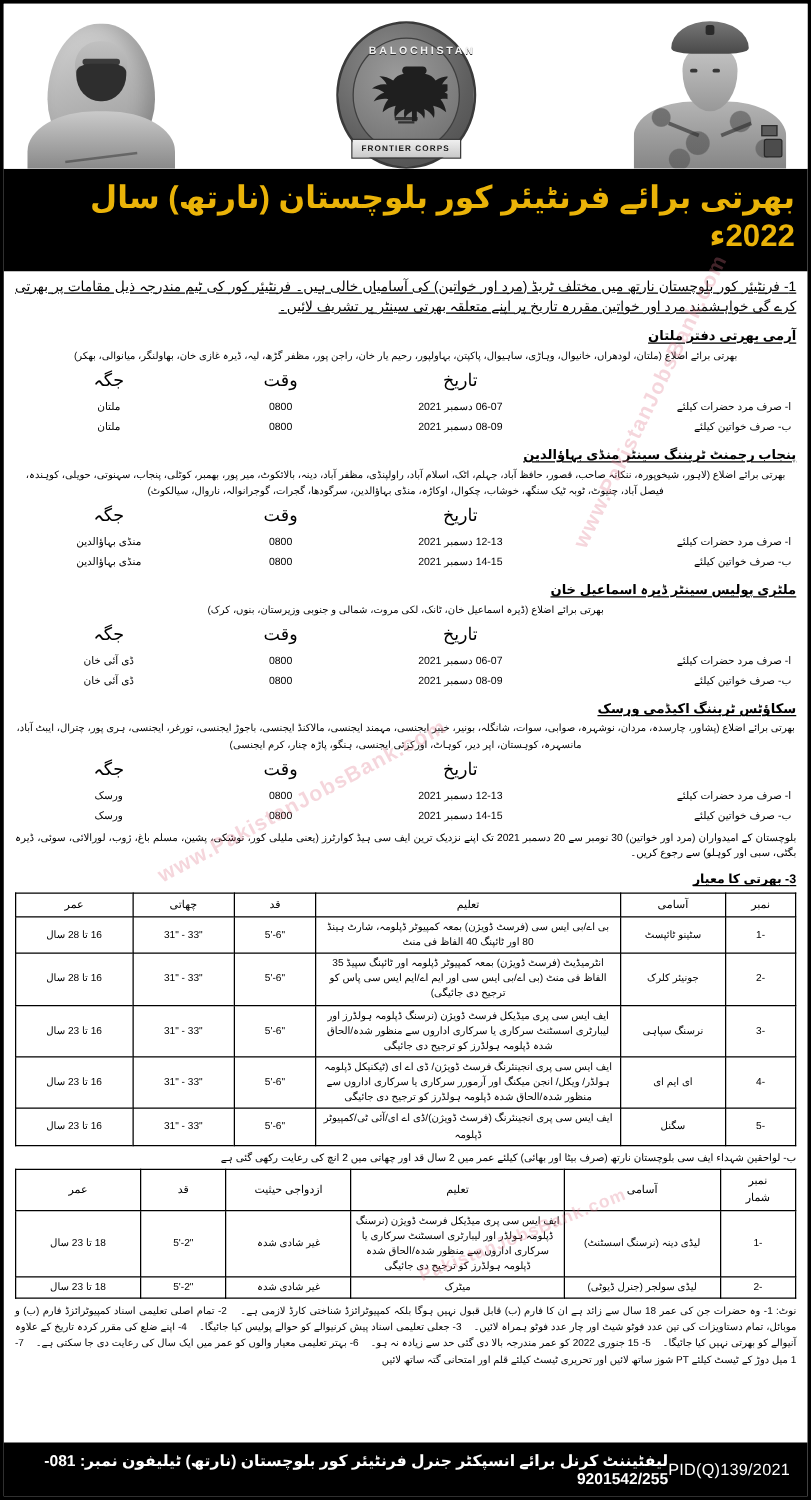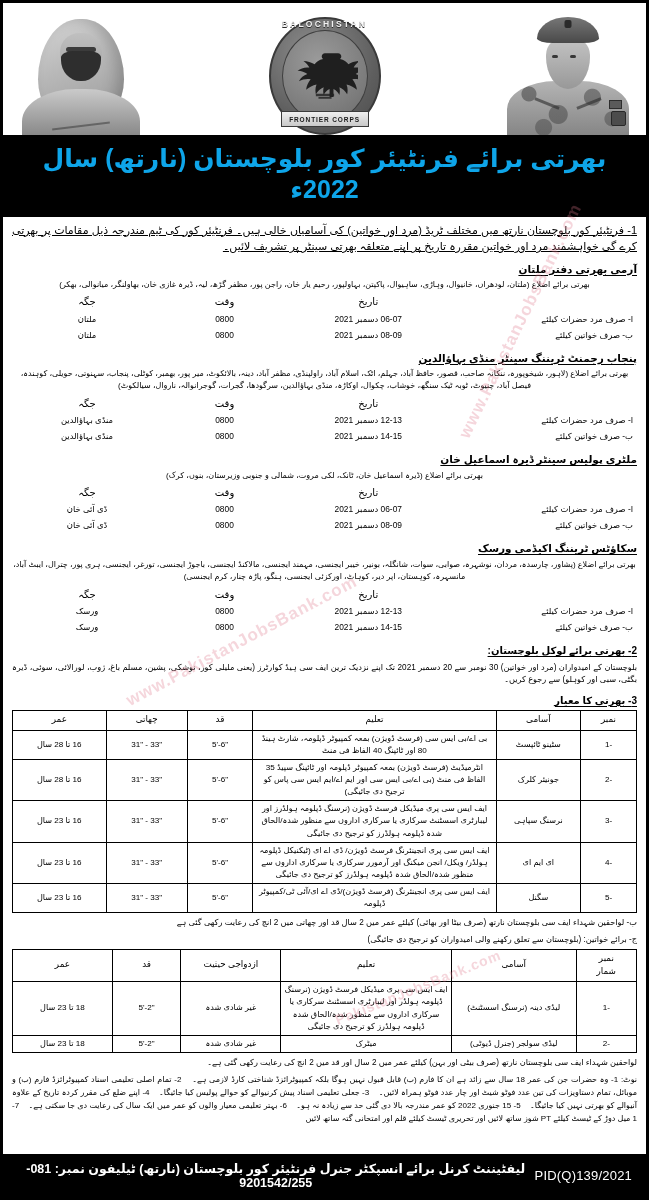--- a/index.html
+++ b/index.html
@@ -184,22 +184,22 @@
   }
   .crest .inner {
     position: absolute;
     inset: 13px;
     border-radius: 50%;
     background: radial-gradient(circle at 42% 34%, #9b9b9b, #6b6b6b);
     border: 1px solid #3f3f3f;
   }
   .crest .crest-word {
     position: absolute;
-    top: 2px; left: 0; right: 0;
-    text-align: center;
+    top: 18px; left: 0; right: 0;
+    text-align: right;
     font-size: 8.5px;
     letter-spacing: 2.2px;
     font-weight: bold;
     color: #f2f2f2;
     text-shadow: 0 1px 0 #2b2b2b;
     direction: ltr;
   }
   .crest .eagle {
     position: relative;
     z-index: 3;
@@ -219,22 +219,21 @@
     font-size: 6.5px;
     font-weight: bold;
     letter-spacing: .9px;
     color: #1a1a1a;
     direction: ltr;
   }
 
   
   .title-bar {
     background: #000;
-    color: #0ea5e9;
-    text-align: center;
+    color: #eab308;
     padding: 8px 10px 11px;
     flex: 0 0 auto;
   }
   .title-bar .title {
     font-size: 25px;
     font-weight: bold;
     line-height: 1.25;
     letter-spacing: .2px;
   }
 
@@ -281,21 +280,21 @@
 
   
   .sched {
     width: 100%;
     border-collapse: collapse;
     margin: 0 0 3px 0;
     font-size: 8.4px;
   }
   .sched th {
     font-weight: normal;
-    font-size: 10px;
+    font-size: 14px;
     padding: 1px 0 2px;
   }
   .sched td { padding: 1px 0 2px; }
   .sched .c-label { width: 30%; text-align: right; padding-right: 4px; }
   .sched .c-date  { width: 26%; text-align: center; }
   .sched .c-time  { width: 20%; text-align: center; }
   .sched .c-place { width: 24%; text-align: center; }
 
   .para {
     font-size: 8.2px;
@@ -367,21 +366,20 @@
     align-items: center;
     justify-content: space-between;
     padding: 7px 14px;
     flex: 0 0 auto;
     margin-top: auto;
   }
   .footer .contact {
     font-size: 12.5px;
     font-weight: bold;
     flex: 1 1 auto;
-    text-align: center;
   }
   .footer .pid {
     font-size: 13px;
     direction: ltr;
     white-space: nowrap;
     letter-spacing: .2px;
   }
 
   
   .wm {
@@ -543,21 +541,20 @@
       </tr>
       <tr>
         <td class="c-label">ب- صرف خواتین کیلئے</td>
         <td class="c-date">14-15 دسمبر 2021</td>
         <td class="c-time">0800</td>
         <td class="c-place">ورسک</td>
       </tr>
     </tbody>
       </table>
 
-    <div class="section-head left-head">2- بھرتی برائے لوکل بلوچستان:</div>
     <div class="para">بلوچستان کے امیدواران (مرد اور خواتین) 30 نومبر سے 20 دسمبر 2021 تک اپنے نزدیک ترین ایف سی ہیڈ کوارٹرز (یعنی ملیلی کور، نوشکی، پشین، مسلم باغ، ژوب، لورالائی، سوئی، ڈیرہ بگٹی، سبی اور کوہلو) سے رجوع کریں۔</div>
 
     <div class="section-head left-head">3- بھرتی کا معیار</div>
 
     <table class="grid">
       <tbody>
           <tr>
         <th class="col-num">نمبر</th>
         <th class="col-post">آسامی</th>
         <th class="col-edu">تعلیم</th>
@@ -602,21 +599,20 @@
         <td class="col-post">سگنل</td>
         <td class="col-edu">ایف ایس سی پری انجینئرنگ (فرسٹ ڈویژن)/ڈی اے ای/آئی ٹی/کمپیوٹر ڈپلومہ</td>
         <td class="col-ht">5'-6"</td>
         <td class="col-chest">31" - 33"</td>
         <td class="col-age">16 تا 23 سال</td>
       </tr>
     </tbody>
       </table>
 
     <div class="sub-note">ب- لواحقین شہداء ایف سی بلوچستان نارتھ (صرف بیٹا اور بھائی) کیلئے عمر میں 2 سال قد اور چھاتی میں 2 انچ کی رعایت رکھی گئی ہے</div>
-    <div class="sub-note">ج- برائے خواتین: (بلوچستان سے تعلق رکھنے والی امیدواران کو ترجیح دی جائیگی)</div>
 
     <table class="grid">
       <tbody>
           <tr>
         <th class="col-num2">نمبر شمار</th>
         <th class="col-post2">آسامی</th>
         <th class="col-edu">تعلیم</th>
         <th class="col-mar">ازدواجی حیثیت</th>
         <th class="col-ht2">قد</th>
         <th class="col-age2">عمر</th>
@@ -633,21 +629,20 @@
         <td class="col-num2 num-cell">2-</td>
         <td class="col-post2">لیڈی سولجر (جنرل ڈیوٹی)</td>
         <td class="col-edu">میٹرک</td>
         <td class="col-mar">غیر شادی شدہ</td>
         <td class="col-ht2">5'-2"</td>
         <td class="col-age2">18 تا 23 سال</td>
       </tr>
     </tbody>
       </table>
 
-    <div class="sub-note">لواحقین شہداء ایف سی بلوچستان نارتھ (صرف بیٹی اور بہن) کیلئے عمر میں 2 سال اور قد میں 2 انچ کی رعایت رکھی گئی ہے۔</div>
 
     <div class="notes">
       <span class="n">نوٹ:</span>
       <span class="n">1- وہ حضرات جن کی عمر 18 سال سے زائد ہے ان کا فارم (ب) قابل قبول نہیں ہوگا بلکہ کمپیوٹرائزڈ شناختی کارڈ لازمی ہے۔</span>
       &nbsp;&nbsp;
       <span class="n">2- تمام اصلی تعلیمی اسناد کمپیوٹرائزڈ فارم (ب) و موبائل، تمام دستاویزات کی تین عدد فوٹو شیٹ اور چار عدد فوٹو ہمراہ لائیں۔</span>
       &nbsp;&nbsp;
       <span class="n">3- جعلی تعلیمی اسناد پیش کرنیوالے کو حوالے پولیس کیا جائیگا۔</span>
       &nbsp;&nbsp;
       <span class="n">4- اپنے ضلع کی مقرر کردہ تاریخ کے علاوہ آنیوالے کو بھرتی نہیں کیا جائیگا۔</span>

